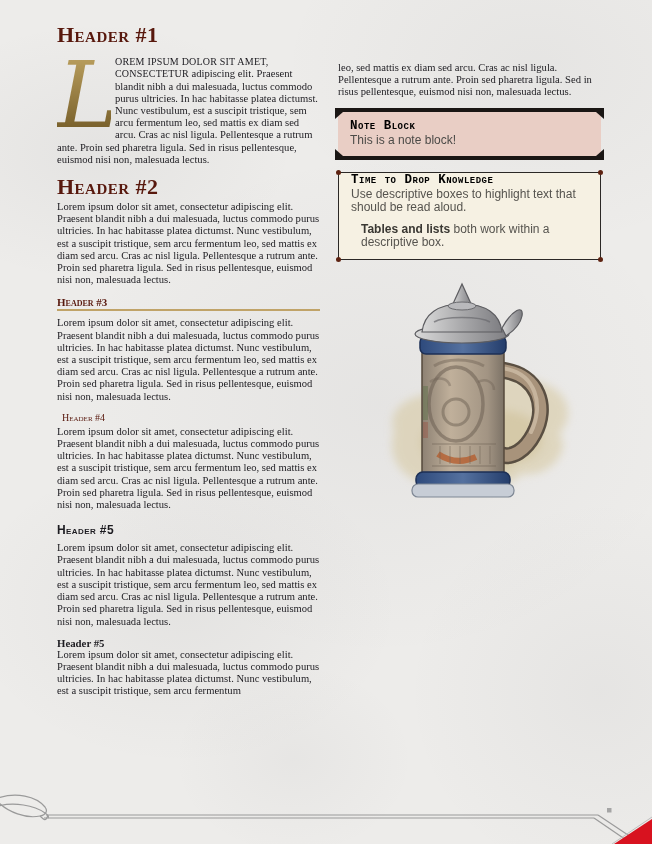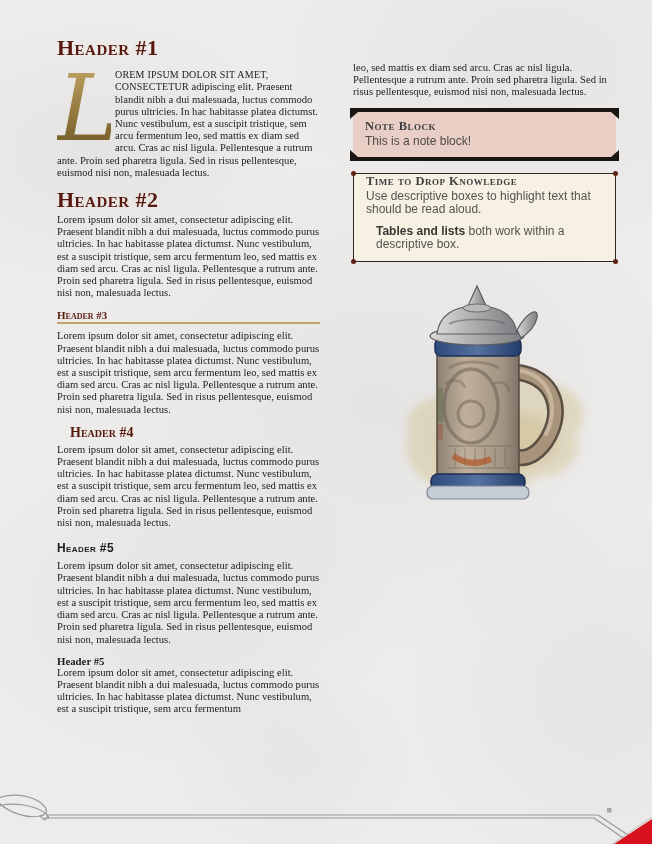--- a/index.html
+++ b/index.html
@@ -13,37 +13,37 @@
     background-color:#edecea;
     background-image:
       radial-gradient(ellipse 300px 200px at 15% 18%, rgba(90,90,95,0.06), transparent 65%),
       radial-gradient(ellipse 420px 300px at 82% 8%, rgba(90,90,95,0.05), transparent 60%),
       radial-gradient(ellipse 520px 420px at 58% 48%, rgba(80,80,90,0.05), transparent 60%),
       radial-gradient(ellipse 360px 260px at 28% 72%, rgba(90,90,95,0.06), transparent 60%),
       radial-gradient(ellipse 320px 320px at 92% 82%, rgba(90,90,95,0.05), transparent 60%),
       radial-gradient(ellipse 200px 160px at 45% 90%, rgba(90,90,95,0.045), transparent 60%);
   }
   .col{ position:absolute; width:263px; }
-  .col-left{ left:57px; top:36px; }
-  .col-right{ left:353px; top:62px; }
+  .col-left{ left:57px; top:23px; }
+  .col-right{ left:338px; top:62px; }
 
   .h1, .h2{
     font-variant:small-caps; color:#58180D; font-weight:bold;
     font-size:22px; letter-spacing:0.5px; line-height:1.05;
   }
   .h1{ margin-bottom:10px; }
   .h2{ margin:6px 0 3px; }
   .h3{
     font-variant:small-caps; color:#58180D; font-weight:bold;
     font-size:11px; margin:10px 0 0;
   }
   .gold-rule{ border:0; border-top:2px solid #c0a368; margin:1px 0 6px; }
   .h4{
-    font-variant:small-caps; color:#58180D; font-weight:bold;
-    font-size:14px; margin:8px 13px 3px;
+    font-variant:small-caps; color:#58180D; font-weight:normal;
+    font-size:10px; margin:8px 5px 3px;
   }
   .h5{
     font-family:"Liberation Sans", sans-serif; font-variant:small-caps;
     color:#1c1b20; font-weight:bold; font-size:12px; letter-spacing:0.4px;
     margin:12px 0 5px;
   }
   .h6-bold{
     font-size:10.8px; font-weight:bold; color:#1c1b20; margin:9px 0 0;
   }
   p.body-text{
@@ -67,22 +67,22 @@
   .note-inner{
     background:#e9cec5; padding:7px 12px 9px; margin:0;
   }
   .note-bar{ position:relative; height:4px; background:#1a1614; margin:0 -3px; z-index:2; }
   .note-bar i{ position:absolute; width:0; height:0; }
   .note-bar.top i.l{ top:4px; left:0; border-top:7px solid #1a1614; border-right:8px solid transparent; }
   .note-bar.top i.r{ top:4px; right:0; border-top:7px solid #1a1614; border-left:8px solid transparent; }
   .note-bar.bot i.l{ bottom:4px; left:0; border-bottom:7px solid #1a1614; border-right:8px solid transparent; }
   .note-bar.bot i.r{ bottom:4px; right:0; border-bottom:7px solid #1a1614; border-left:8px solid transparent; }
   .box-title{
-    font-family:Liberation Serif, serif; font-variant:small-caps;
-    font-weight:bold; font-size:12.5px; letter-spacing:0.5px; color:#404040;
+    font-family:Liberation Mono, monospace; font-variant:small-caps;
+    font-weight:bold; font-size:12.5px; letter-spacing:0.5px; color:#000000;
     margin-bottom:1px;
   }
   .note-body, .desc-body{
     font-family:"Liberation Sans", sans-serif; font-size:12px;
     line-height:13px; color:#4b4a47;
   }
 
   
   .descbox{
     position:relative; background:#f6f1e3; border:1px solid #2b2826;

